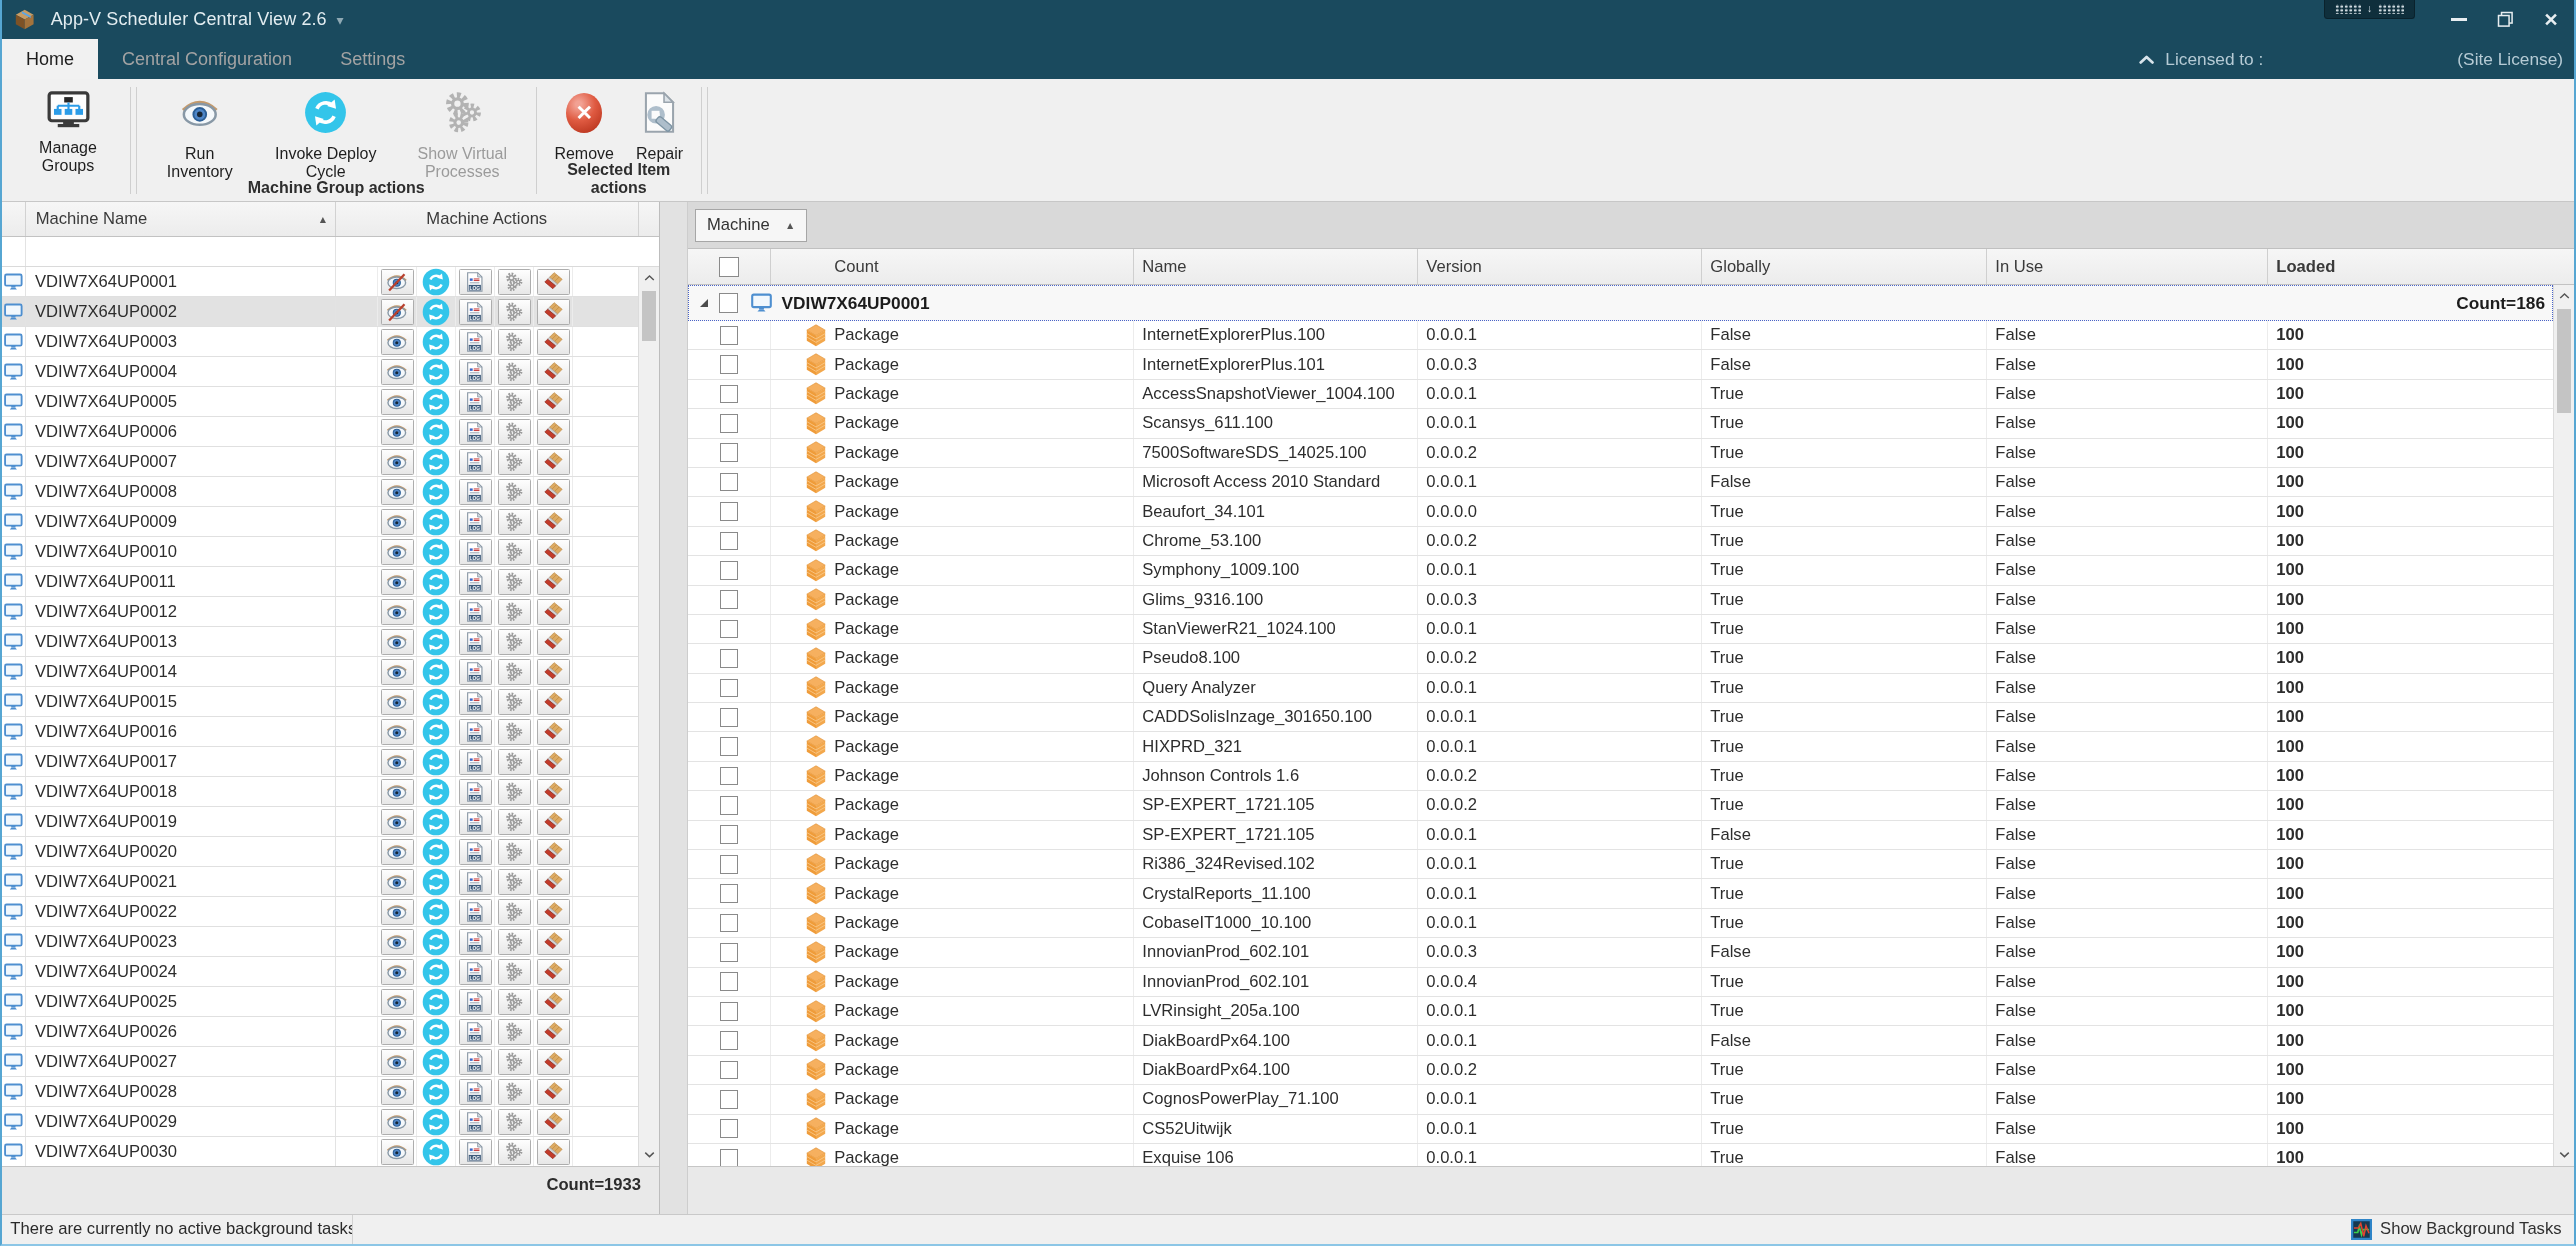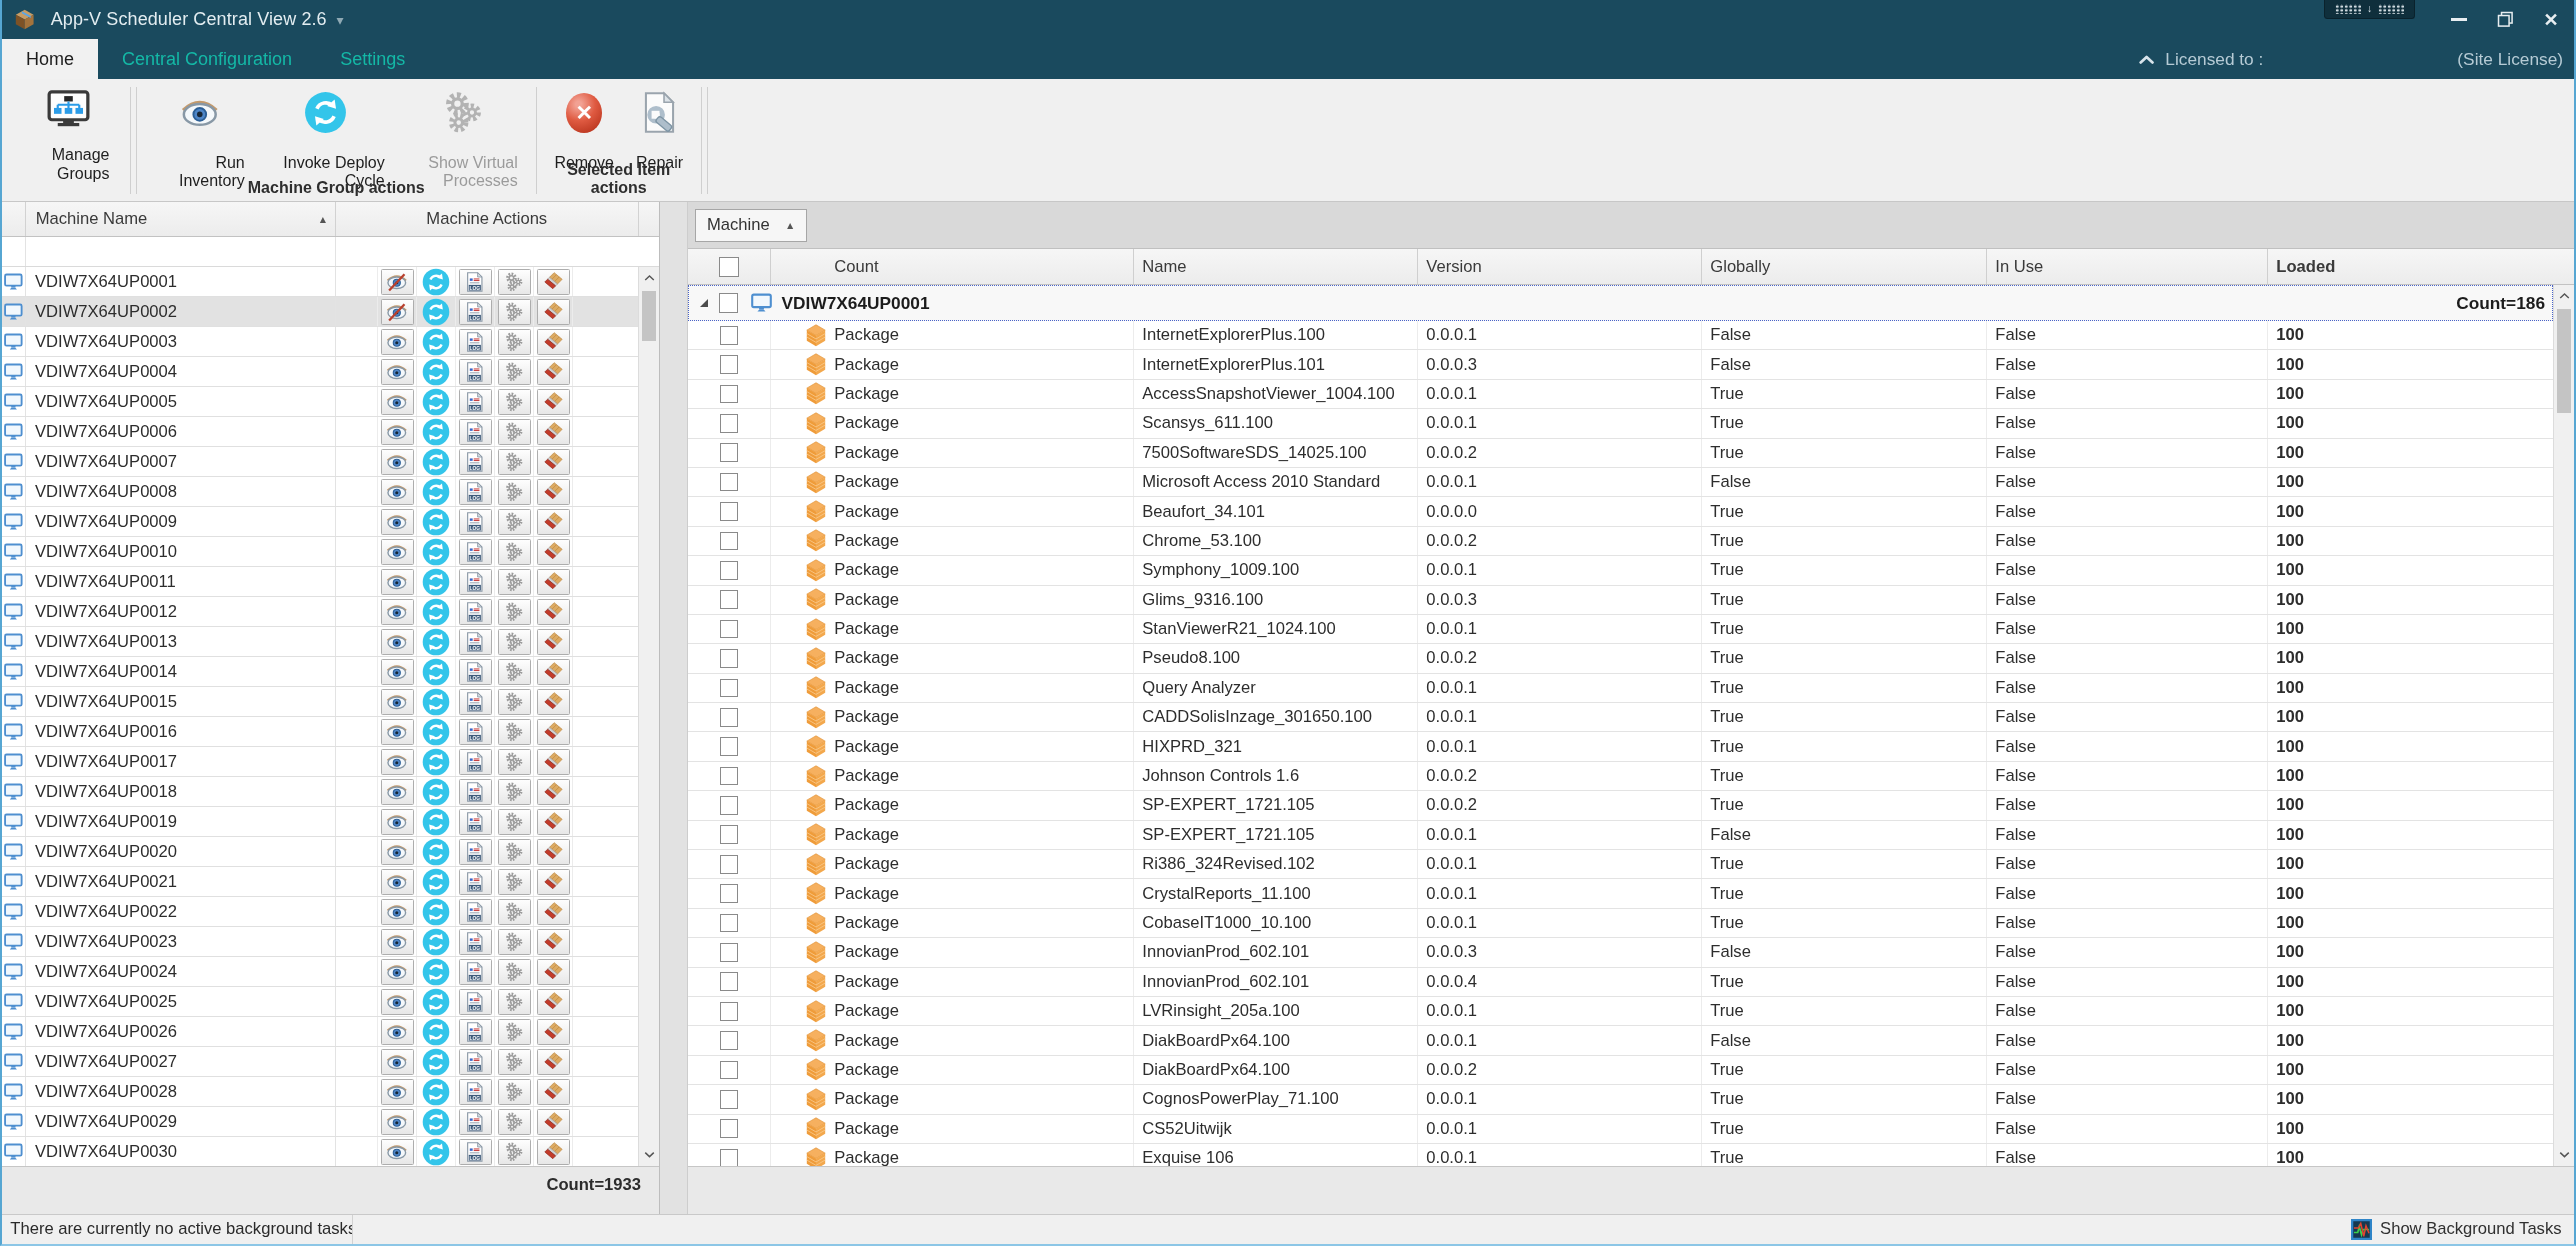--- a/index.html
+++ b/index.html
@@ -20,34 +20,34 @@
              background-image: radial-gradient(circle, rgba(230,238,242,0.9) 1.2px, transparent 1.5px);
              background-size:4.5px 3.8px; background-position:0 0.7px; }
   .dots-arrow { color:#d8e4ea; font-size:10.4px; line-height:10.4px; }
   .win-buttons { margin-left:auto; display:flex; height:100%; }
   .win-btn { width:46px; height:100%; display:flex; align-items:center; justify-content:center; color:#e8eef1; }
   .min-glyph { width:15.2px; height:2.1px; background:#e8eef1; }
   .close-glyph { font-size:18px; font-weight:bold; }
 
   
   .tabrow { height:40px; background:#1a4a5e; display:flex; align-items:stretch; flex:0 0 auto; }
-  .tab { padding:0 24px; display:flex; align-items:center; color:#14b8a6; font-size:18px; }
+  .tab { padding:0 24px; display:flex; align-items:center; color:#a3a3a3; font-size:18px; }
   .tab.active { background:#f1f1f1; color:#1d1d1d; }
   .license-area { margin-left:auto; display:flex; align-items:center; color:#b6cbd5; font-size:17.3px; padding-right:11px; }
   .license-chevron { margin-right:11px; display:flex; }
   .license-label { margin-right:194px; }
 
   
   .ribbon { height:123px; background:#f0f0f0; border-bottom:0.7px solid #c7c7c7; display:flex; padding:2.8px 0 0 7px; flex:0 0 auto; }
   .rgroup { position:relative; display:flex; padding-bottom:25px; }
   .glabel { position:absolute; bottom:4.2px; left:0; right:0; text-align:center; font-weight:bold; font-size:16px; color:#2e2e2e; }
   .rsep { width:0.7px; background:#cfcfcf; margin:5.5px 2.8px 7px 2.8px; }
   .managegrp-btn { width:118px; display:flex; flex-direction:column; align-items:center; padding-top:7px; }
   .managegrp-btn .icw { height:46px; display:flex; align-items:center; }
-  .bigbtn-label { font-size:16px; color:#1e1e1e; text-align:right; line-height:18.7px; margin-top:17px; }
+  .bigbtn-label { font-size:16px; color:#1e1e1e; text-align:center; line-height:18.7px; margin-top:8px; }
   .combo-group { padding:0 18px 25px 18px; display:flex; flex-direction:column; }
   .combo-label { font-size:16.6px; color:#1f1f1f; margin-top:28px; }
   .combobox { margin-top:7px; width:346px; height:36px; background:#fff; border:0.7px solid #8f8f8f; display:flex; align-items:stretch; }
   .combo-value { flex:1; display:flex; align-items:center; padding-left:9.7px; font-size:17.3px; color:#1a1a1a; }
   .combo-drop { width:36px; border-left:0.7px solid #8f8f8f; background:#f4f4f4; display:flex; align-items:center; justify-content:center; }
   .btnrow { display:flex; align-items:flex-start; padding:2.8px 4.2px 0 4.2px; }
   .bigbtn { display:flex; flex-direction:column; align-items:center; padding:4.2px 11px 0 11px; }
   .bigbtn .icw { height:48px; display:flex; align-items:center; justify-content:center; }
   .bigbtn.disabled .bigbtn-label { color:#9b9b9b; }
   .view-row { display:flex; align-items:center; gap:11px; margin:11px 15.2px 0 15.2px; height:25px; }

